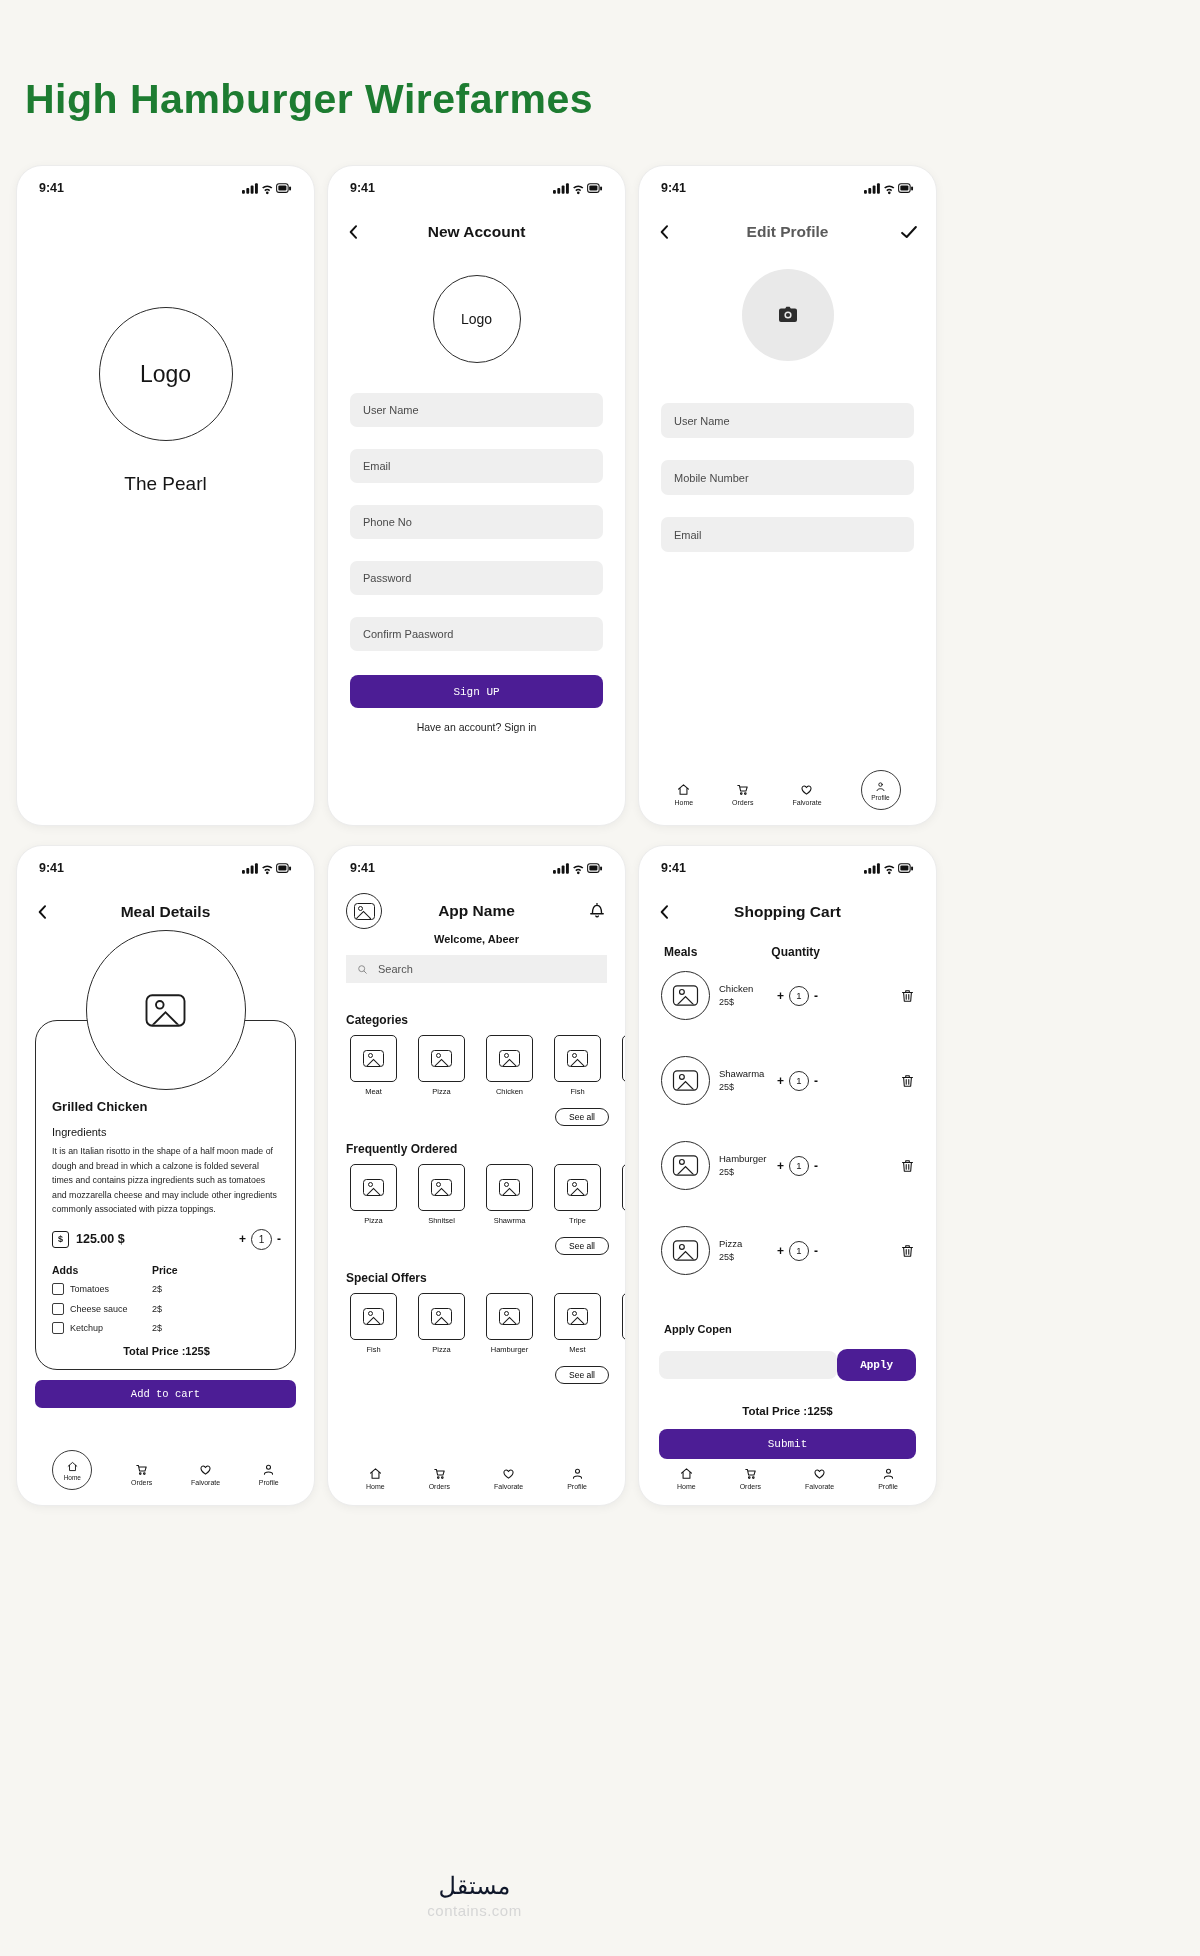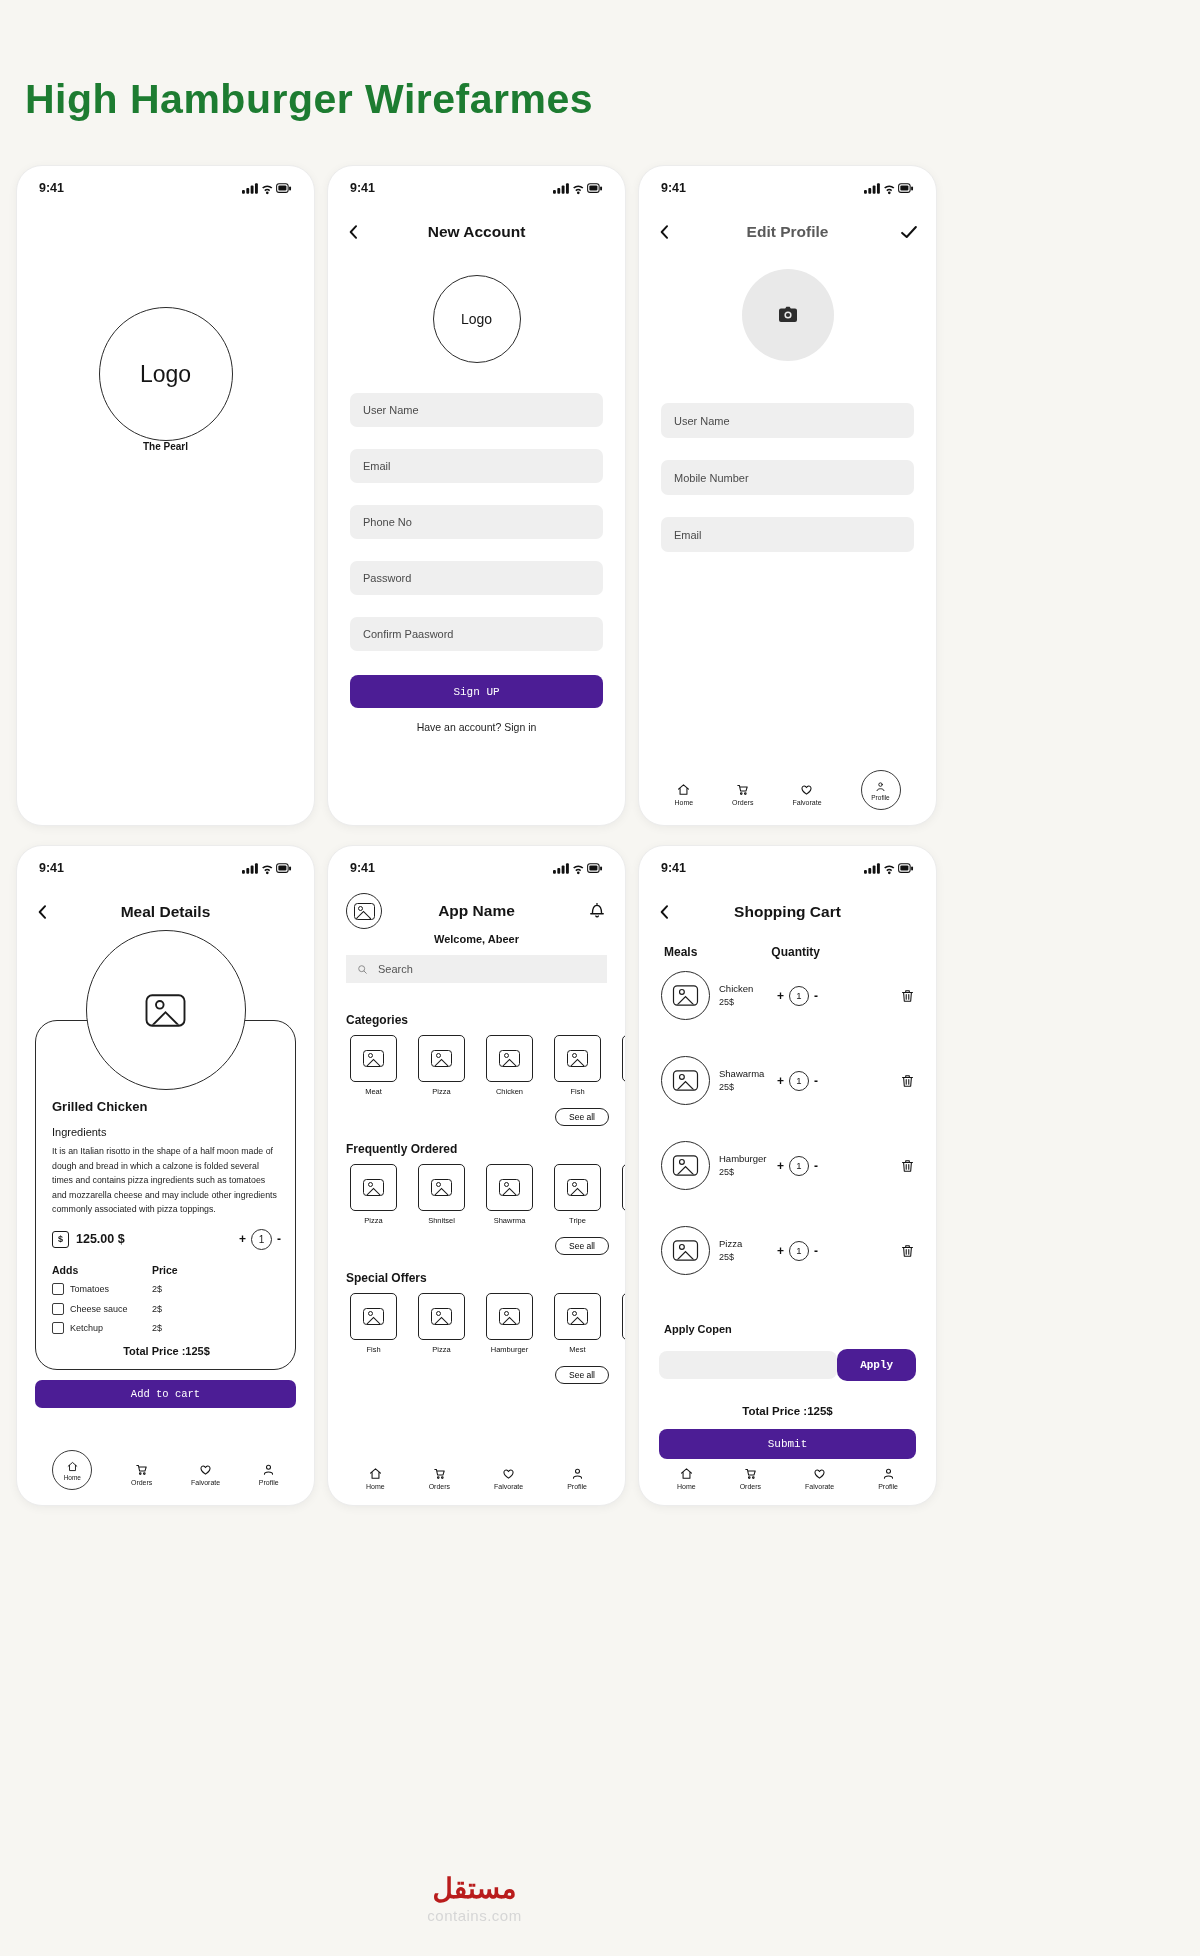--- a/index.html
+++ b/index.html
@@ -60,21 +60,21 @@
   .nav-item{display:flex;flex-direction:column;align-items:center;gap:2.5px;cursor:pointer}
   .nav-item svg{width:15px;height:15px;stroke:#161616;fill:none;stroke-width:1.7;stroke-linecap:round;stroke-linejoin:round}
   .nav-label{font-size:7px;color:#161616}
   .nav-item.ringed{border:1.1px solid #3a3a3a;border-radius:50%;width:38px;height:38px;
     justify-content:center;gap:1px;margin-top:-8px}
   .nav-item.ringed svg{width:13px;height:13px}
   .nav-item.ringed .nav-label{font-size:6.5px}
   
   .splash-body{flex:1;display:flex;flex-direction:column;align-items:center}
   .logo-lg{margin-top:112px;width:132px;height:132px;font-size:23px}
-  .splash-name{font-size:10px;font-weight:bold}
+  .splash-name{margin-top:32px;font-size:19px;font-weight:normal}
   
   .logo-md{margin:32px auto 0;width:86px;height:86px;font-size:14px}
   .account-form{display:flex;flex-direction:column;padding:0 22px;margin-top:30px}
   .account-form .field{margin-bottom:22px}
   .signup-btn{height:33px;font-size:11px;margin-top:2px}
   .signin-hint{margin:13px 0 0;text-align:center;font-size:10.5px;color:#1d1d1d;cursor:pointer}
   
   .title-muted{color:#5a5a5a}
   .avatar{margin:26px auto 0;width:92px;height:92px;border-radius:50%;background:#e9e9e9;
     display:flex;align-items:center;justify-content:center}
@@ -141,21 +141,21 @@
   .trash-btn{margin-left:auto;width:17px;height:18px;background:none;border:none;padding:0;cursor:pointer}
   .trash-btn svg{width:17px;height:18px}
   .coupon-label{margin:12px 0 0 25px;font-size:11px;font-weight:bold}
   .coupon-row{display:flex;align-items:center;margin:14px 20px 0}
   .coupon-input{width:160px;height:28px;border-radius:8px}
   .apply-btn{margin-left:auto;width:82px;height:32px;border-radius:10px;font-size:11px;font-weight:bold}
   .cart-total{margin-top:24px;text-align:center;font-size:11.5px;font-weight:bold}
   .submit-btn{margin:12px 20px 0;height:30px;font-size:11px}
   
   .watermark{position:absolute;left:16px;top:1872px;width:917px;text-align:center}
-  .wm-ar{font-size:28px;font-weight:bold;color:#b91c1c}
+  .wm-ar{font-size:24px;font-weight:normal;color:#0f172a}
   .wm-en{margin-top:2px;font-size:15px;color:#d6d6d6;letter-spacing:.5px}
 </style>
 </head>
 <body>
 
 <h1 class="page-title">High Hamburger Wirefarmes</h1>
 
 <div class="grid">
 
   <section class="phone">

